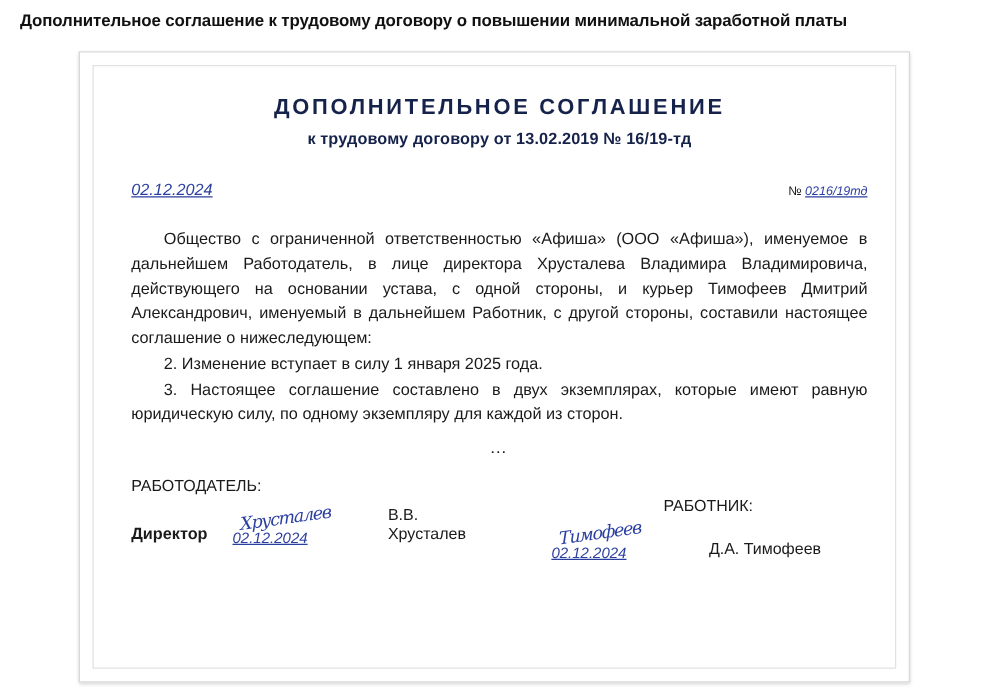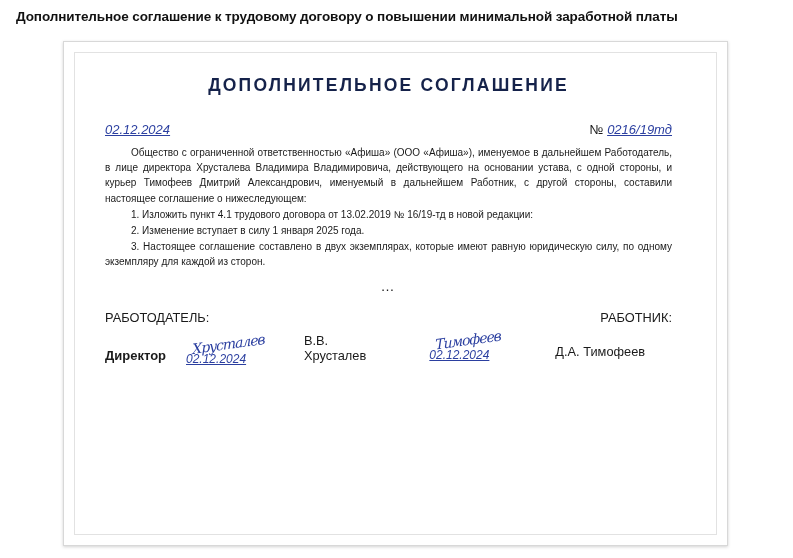--- a/index.html
+++ b/index.html
@@ -34,21 +34,21 @@
     box-sizing: border-box;
   }
   .doc-inner {
     position: absolute;
     left: 10px;
     top: 10px;
     right: 10px;
     bottom: 10px;
     border: 1px solid #e2e2e2;
     box-sizing: border-box;
-    padding: 22px 44px 10px 30px;
+    padding: 22px 22px 10px 30px;
   }
   .doc-title {
     text-align: center;
     font-size: 17.5px;
     font-weight: bold;
     letter-spacing: 2.2px;
     color: #15224a;
     margin: 0;
   }
   .doc-subtitle {
@@ -65,36 +65,36 @@
     align-items: baseline;
     margin-top: 26px;
     font-size: 13px;
   }
   .meta-date, .meta-number-value {
     color: #2b3fa0;
     font-style: italic;
     text-decoration: underline;
   }
   .meta-number {
-    font-size: 13px;
+    font-size: 10px;
     color: #1a1a1a;
   }
   .meta-number .lbl {
     color: #1a1a1a;
     font-style: normal;
     text-decoration: none;
   }
   .city {
     text-align: center;
     font-size: 13px;
     margin-top: 22px;
   }
   .body-text {
-    margin-top: 8px;
-    font-size: 10px;
+    margin-top: 22px;
+    font-size: 13px;
     line-height: 1.52;
     text-align: justify;
   }
   .body-text p {
     margin: 0 0 1px 0;
   }
   .indent {
     text-indent: 26px;
   }
   .item-indent {
@@ -111,23 +111,24 @@
     display: flex;
     justify-content: space-between;
     margin-top: 16px;
     font-size: 12.8px;
   }
   .sign-col {
     position: relative;
     width: 300px;
   }
   .sign-col.right {
-    text-align: right;
+    text-align: center;
     padding-left: 40px;
     width: 260px;
+    margin-top: 16px;
   }
   .sign-role {
     font-weight: bold;
     font-size: 13px;
   }
   .sign-head {
     font-size: 12.8px;
     margin-bottom: 8px;
   }
   .sign-line {
@@ -171,33 +172,33 @@
 </style>
 </head>
 <body>
 
 <div class="page-title">Дополнительное соглашение к трудовому договору о повышении минимальной заработной платы</div>
 
 <div class="doc-wrap">
   <div class="doc-inner">
 
     <div class="doc-title">ДОПОЛНИТЕЛЬНОЕ СОГЛАШЕНИЕ</div>
+    <div class="doc-subtitle">к трудовому договору от 13.02.2019 № 16/19-тд</div>
 
     <div class="meta-row">
       <span class="meta-date">02.12.2024</span>
       <span class="meta-number">
         <span class="lbl">№</span>
         <span class="meta-number-value">0216/19тд</span>
       </span>
     </div>
 
 
     <div class="body-text">
       <p class="indent">Общество с ограниченной ответственностью «Афиша» (ООО «Афиша»), именуемое в дальнейшем Работодатель, в лице директора Хрусталева Владимира Владимировича, действующего на основании устава, с одной стороны, и курьер Тимофеев Дмитрий Александрович, именуемый в дальнейшем Работник, с другой стороны, составили настоящее соглашение о нижеследующем:</p>
-      <p class="item-indent">1. Изложить пункт 4.1 трудового договора от 13.02.2019 № 16/19-тд в новой редакции:</p>
       <p class="item-indent">2. Изменение вступает в силу 1 января 2025 года.</p>
       <p class="item-indent">3. Настоящее соглашение составлено в двух экземплярах, которые имеют равную юридическую силу, по одному экземпляру для каждой из сторон.</p>
     </div>
 
     <div class="ellipsis-row">…</div>
 
     <div class="sign-block">
 
       <div class="sign-col">
         <div class="sign-head">РАБОТОДАТЕЛЬ:</div>

